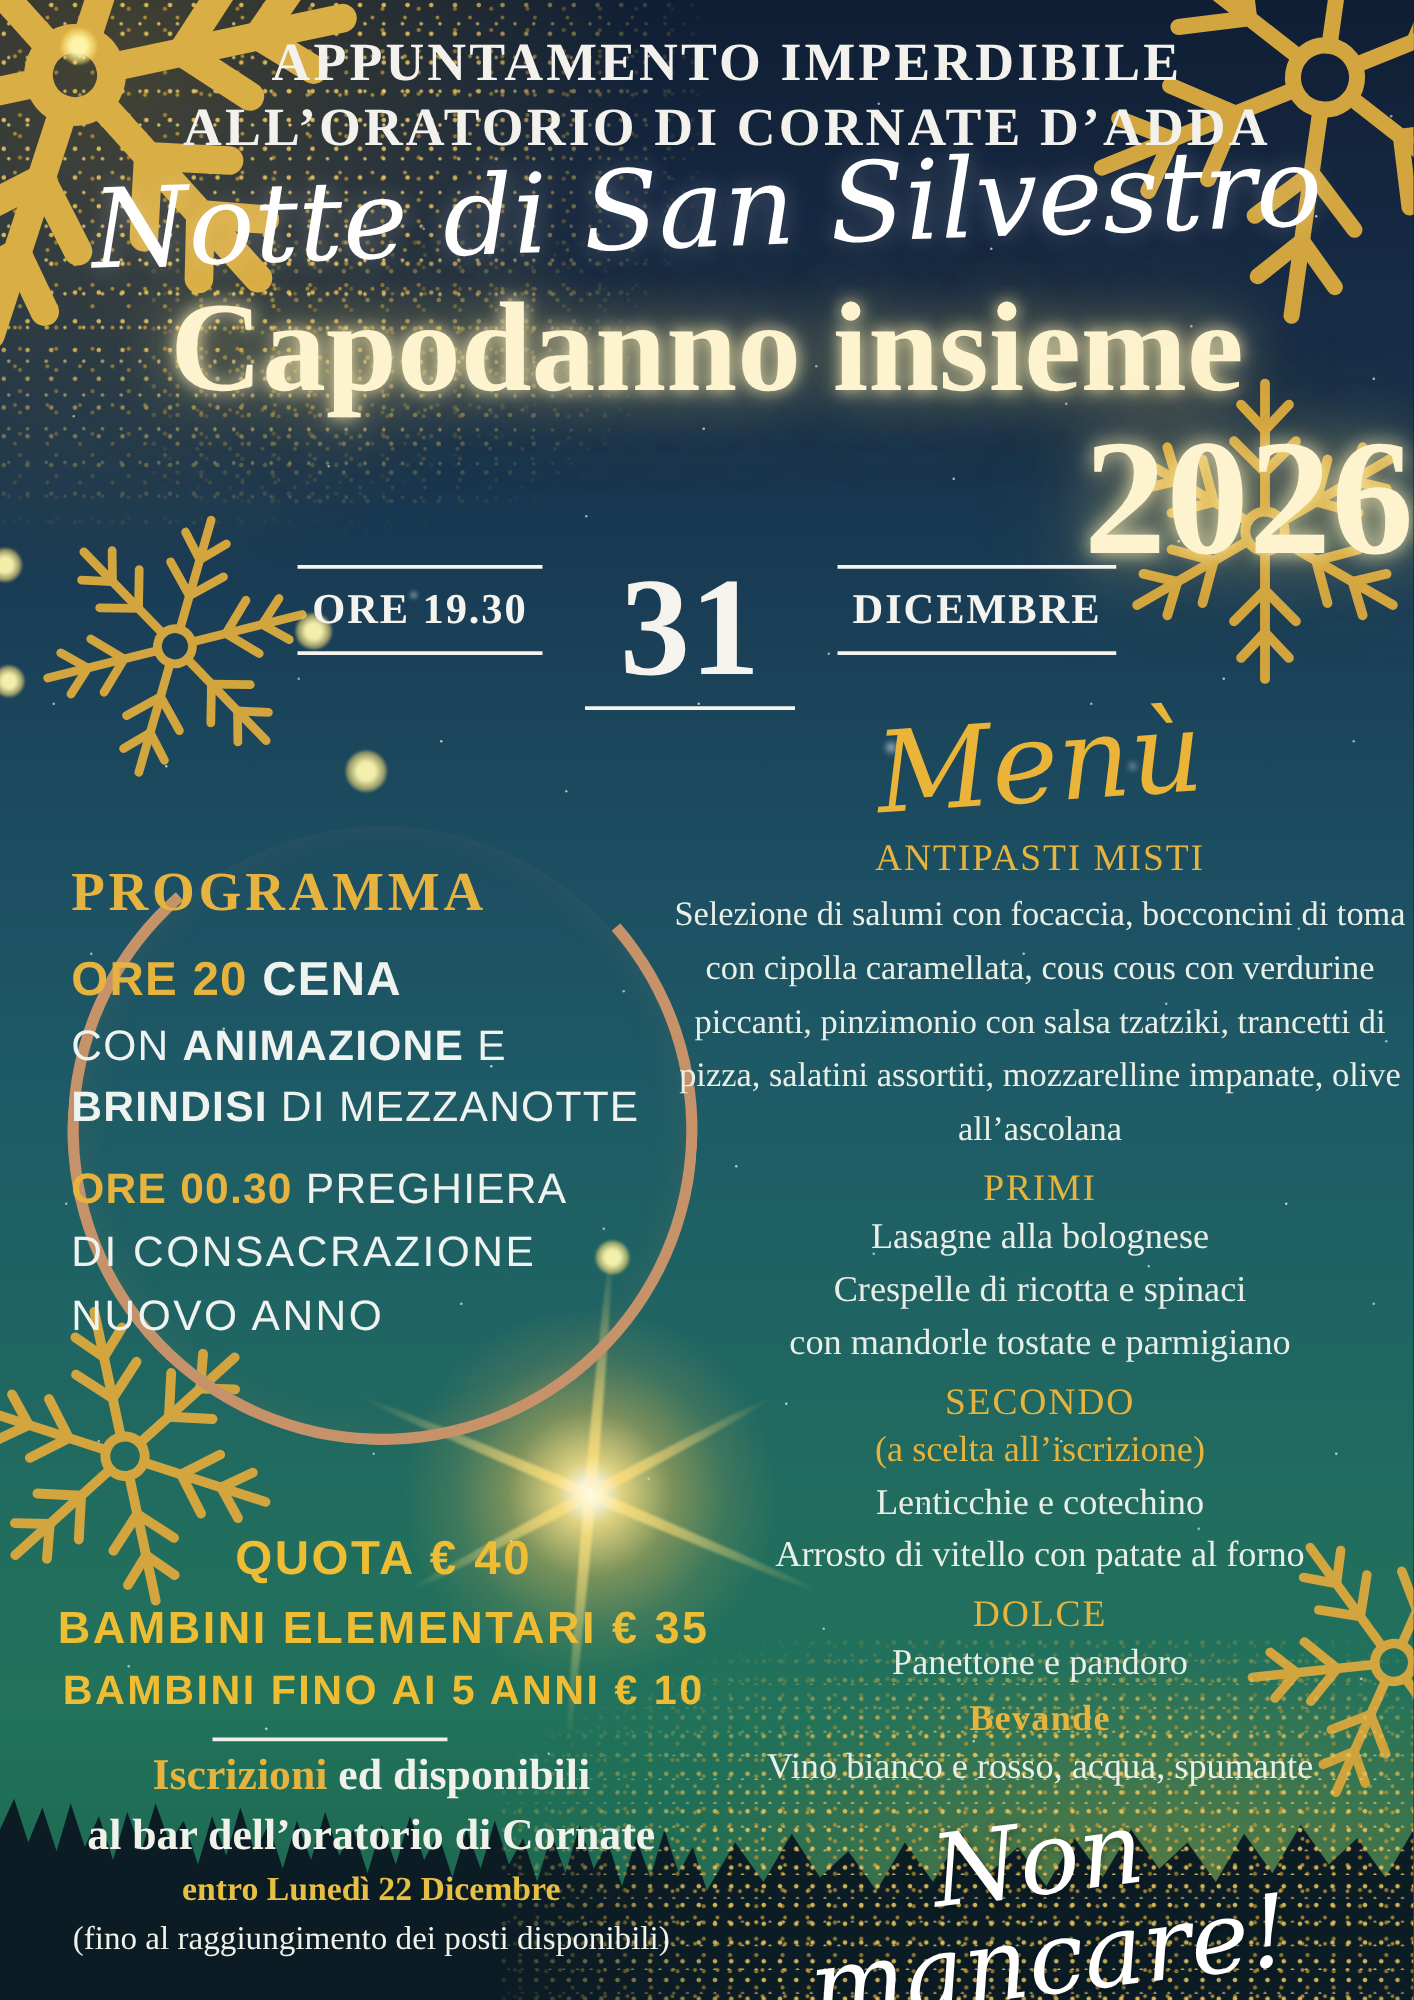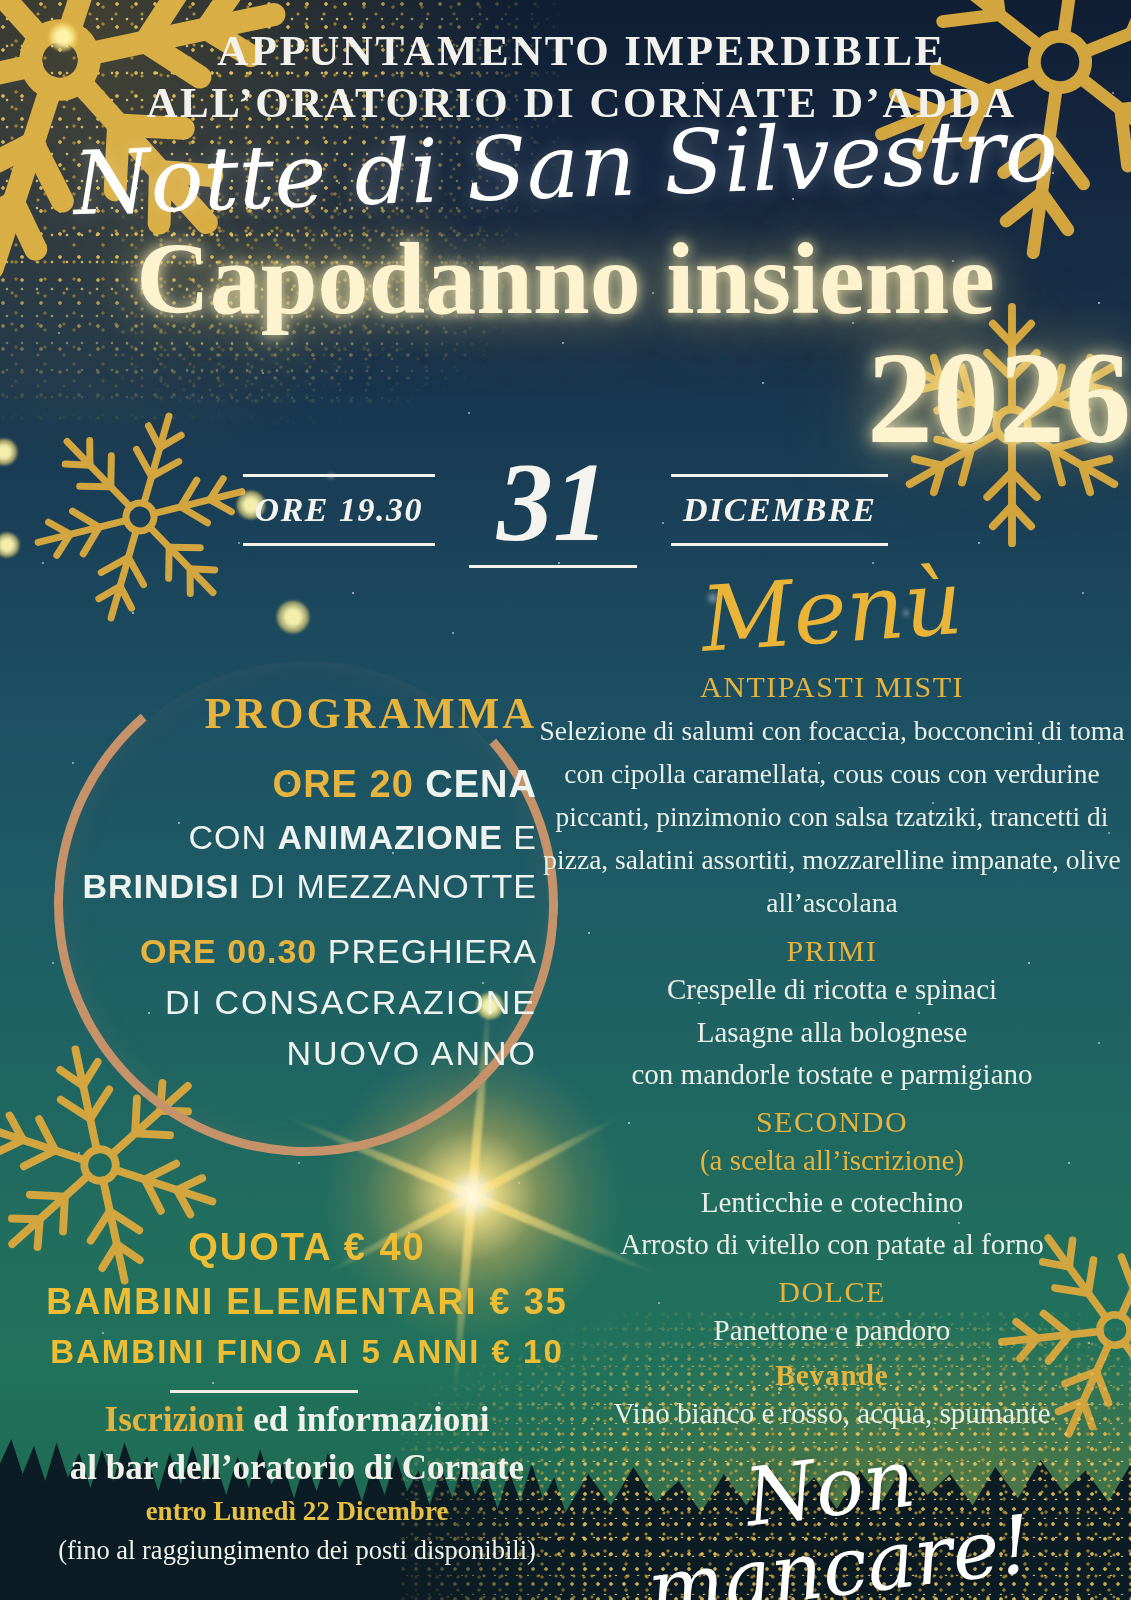--- a/index.html
+++ b/index.html
@@ -68,29 +68,29 @@
     font-size:43px;letter-spacing:2.5px;padding-left:16px;}
   .script{font-family:"DejaVu Serif",serif;font-style:italic;font-weight:400;}
   .script-title{left:0;top:116px;width:100%;text-align:center;z-index:5;color:#ffffff;
     font-size:88px;line-height:1.15;transform:rotate(-2deg);text-shadow:0 0 18px rgba(255,255,255,.25);}
   .main-title{left:0;top:228px;width:100%;text-align:center;z-index:5;color:#fdf3cf;font-weight:700;
     font-size:102px;line-height:1;
     text-shadow:0 0 14px rgba(255,242,180,.9),0 0 45px rgba(255,225,130,.55),0 0 90px rgba(255,215,110,.35);}
   .year-title{left:0;top:332px;width:100%;text-align:right;z-index:5;color:#fdf3cf;font-weight:700;
     font-size:132px;line-height:1;
     text-shadow:0 0 16px rgba(255,242,180,.9),0 0 50px rgba(255,225,130,.55),0 0 100px rgba(255,215,110,.35);}
-  .date-row{left:0;top:452px;width:100%;z-index:5;display:flex;justify-content:center;align-items:center;gap:34px;color:#f4f3ee;font-style:italic;}
+  .date-row{left:0;top:452px;width:100%;z-index:5;display:flex;justify-content:center;align-items:flex-start;gap:34px;color:#f4f3ee;}
   .date-side{font-size:34px;font-weight:700;letter-spacing:1.5px;
     border-top:3px solid #f4f3ee;border-bottom:3px solid #f4f3ee;padding:14px 12px;}
   .date-day{font-size:112px;font-weight:700;line-height:.9;border-bottom:3px solid #f4f3ee;padding:0 28px 12px;}
   
   .circle{left:54px;top:652px;width:486px;height:486px;border-radius:50%;z-index:4;
     border:9px solid #c6926a;border-top-color:transparent;transform:rotate(4deg);
     box-shadow:inset 0 0 30px rgba(198,146,106,.12);}
-  .prog{left:57px;top:688px;width:480px;text-align:right;z-index:5;
+  .prog{left:57px;top:688px;width:480px;text-align:left;z-index:5;
     font-family:"Liberation Sans",sans-serif;color:#eef3ef;}
   .prog-title{font-family:"Liberation Serif",serif;font-weight:700;font-size:44px;letter-spacing:3px;color:#e5b33e;}
   .prog-l1{margin-top:24px;font-size:38px;font-weight:700;letter-spacing:1px;}
   .prog-l2{margin-top:12px;font-size:34px;letter-spacing:1px;}
   .prog-l3{margin-top:10px;font-size:34px;letter-spacing:1px;}
   .prog-l4{margin-top:26px;font-size:34px;letter-spacing:1px;}
   .prog-l5,.prog-l6{margin-top:12px;font-size:34px;letter-spacing:2px;}
   .gold-sans{color:#e5b33e;font-weight:700;}
   .bold{font-weight:700;}
   
@@ -234,43 +234,43 @@
     <div class="prog-l4"><span class="gold-sans">ORE 00.30</span><span> PREGHIERA</span></div>
     <div class="prog-l5">DI CONSACRAZIONE</div>
     <div class="prog-l6">NUOVO ANNO</div>
   </div>
 
   <div class="abs menu-col">
     <div class="script menu-heading">Menù</div>
     <div class="sec-title">ANTIPASTI MISTI</div>
     <div class="menu-text">Selezione di salumi con focaccia, bocconcini di toma con cipolla caramellata, cous cous con verdurine piccanti, pinzimonio con salsa tzatziki, trancetti di pizza, salatini assortiti, mozzarelline impanate, olive all’ascolana</div>
     <div class="sec-title">PRIMI</div>
+    <div class="menu-item">Lasagne alla bolognese</div>
     <div class="menu-item">Crespelle di ricotta e spinaci</div>
-    <div class="menu-item">Lasagne alla bolognese</div>
     <div class="menu-item">con mandorle tostate e parmigiano</div>
     <div class="sec-title">SECONDO</div>
     <div class="menu-note">(a scelta all’iscrizione)</div>
     <div class="menu-item">Lenticchie e cotechino</div>
     <div class="menu-item">Arrosto di vitello con patate al forno</div>
     <div class="sec-title">DOLCE</div>
     <div class="menu-item">Panettone e pandoro</div>
     <div class="bev-title">Bevande</div>
     <div class="menu-item">Vino bianco e rosso, acqua, spumante</div>
   </div>
 
   <div class="abs pricing">
     <div class="price-1">QUOTA € 40</div>
     <div class="price-2">BAMBINI ELEMENTARI  € 35</div>
     <div class="price-3">BAMBINI FINO AI 5 ANNI € 10</div>
   </div>
 
   <div class="abs divider"></div>
 
   <div class="abs reg">
-    <div class="reg-1"><span class="hl">Iscrizioni</span><span> ed informazioni</span></div>
+    <div class="reg-1"><span class="hl">Iscrizioni</span><span> ed disponibili</span></div>
     <div class="reg-2">al bar dell’oratorio di Cornate</div>
     <div class="reg-3">entro Lunedì 22 Dicembre</div>
     <div class="reg-4">(fino al raggiungimento dei posti disponibili)</div>
   </div>
 
   <div class="abs script closing">Non mancare!</div>
 
 </div>
 
 </body></html>

